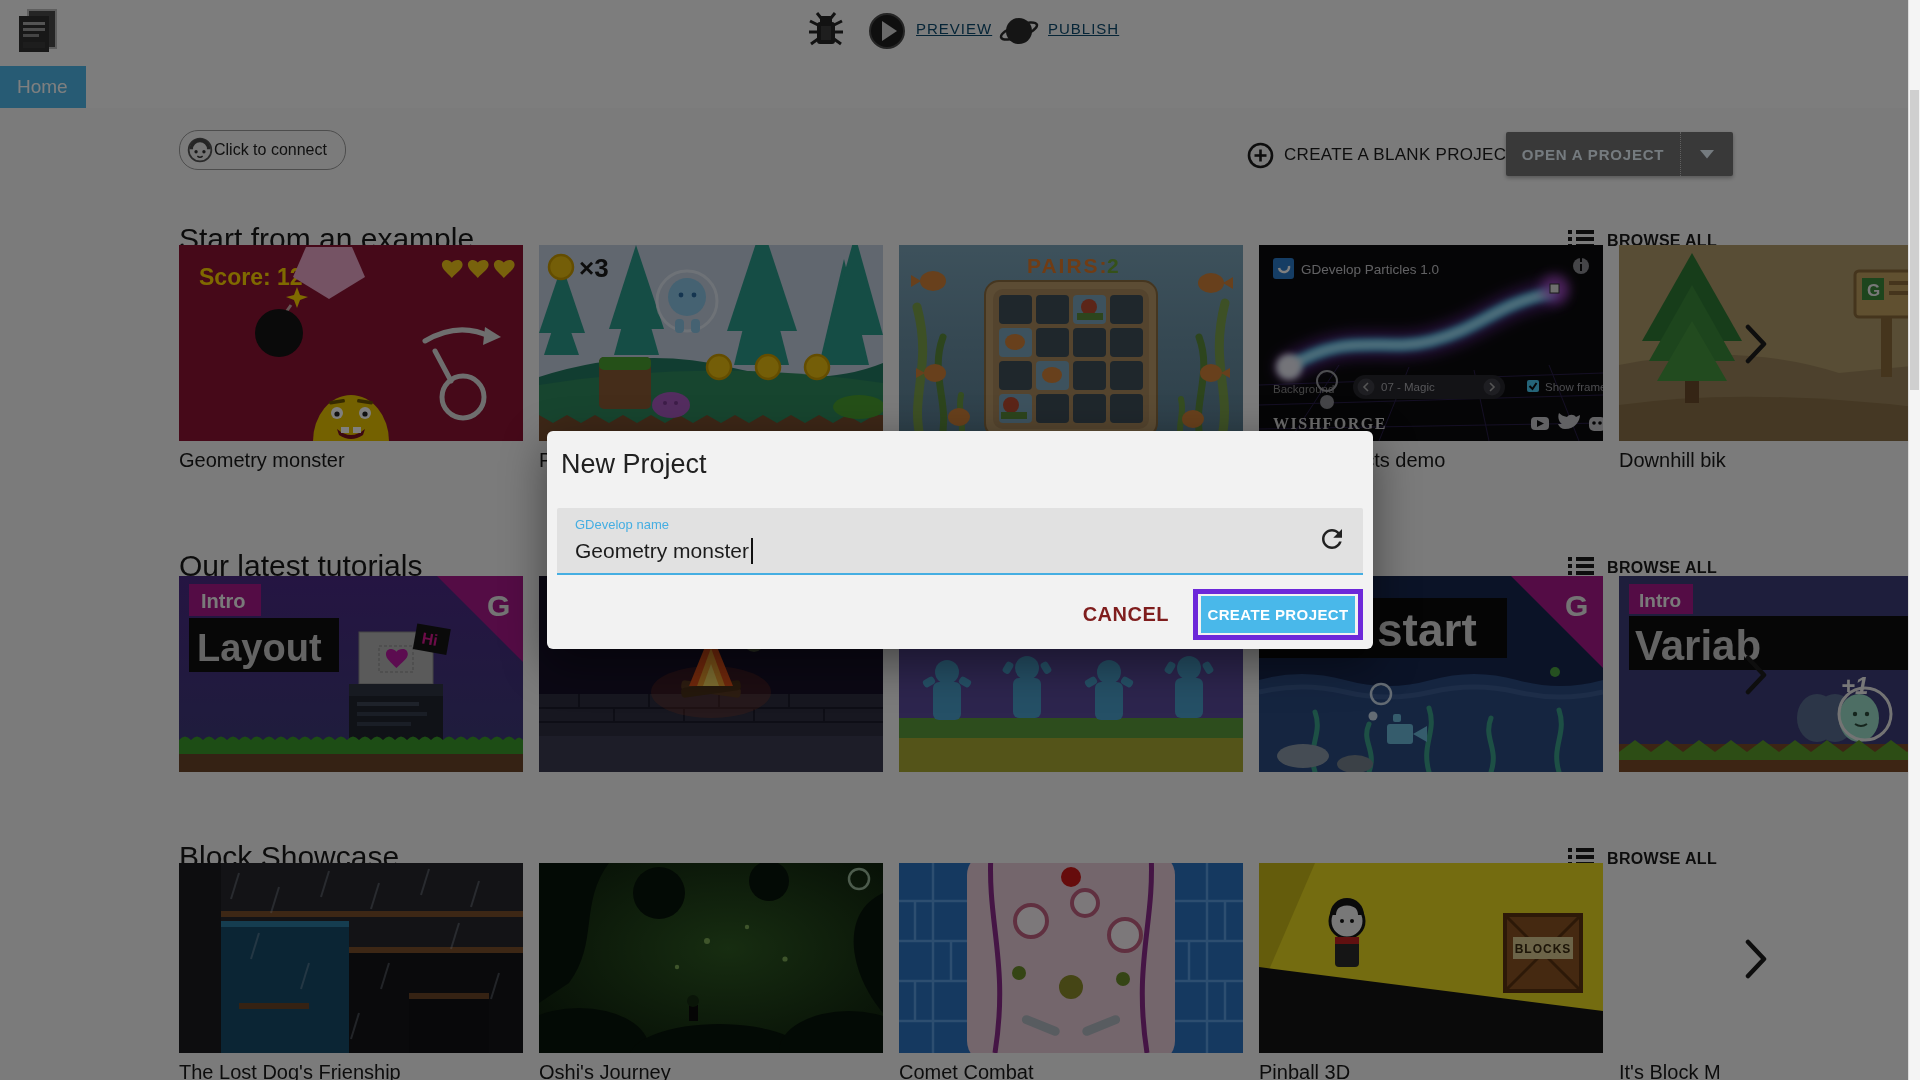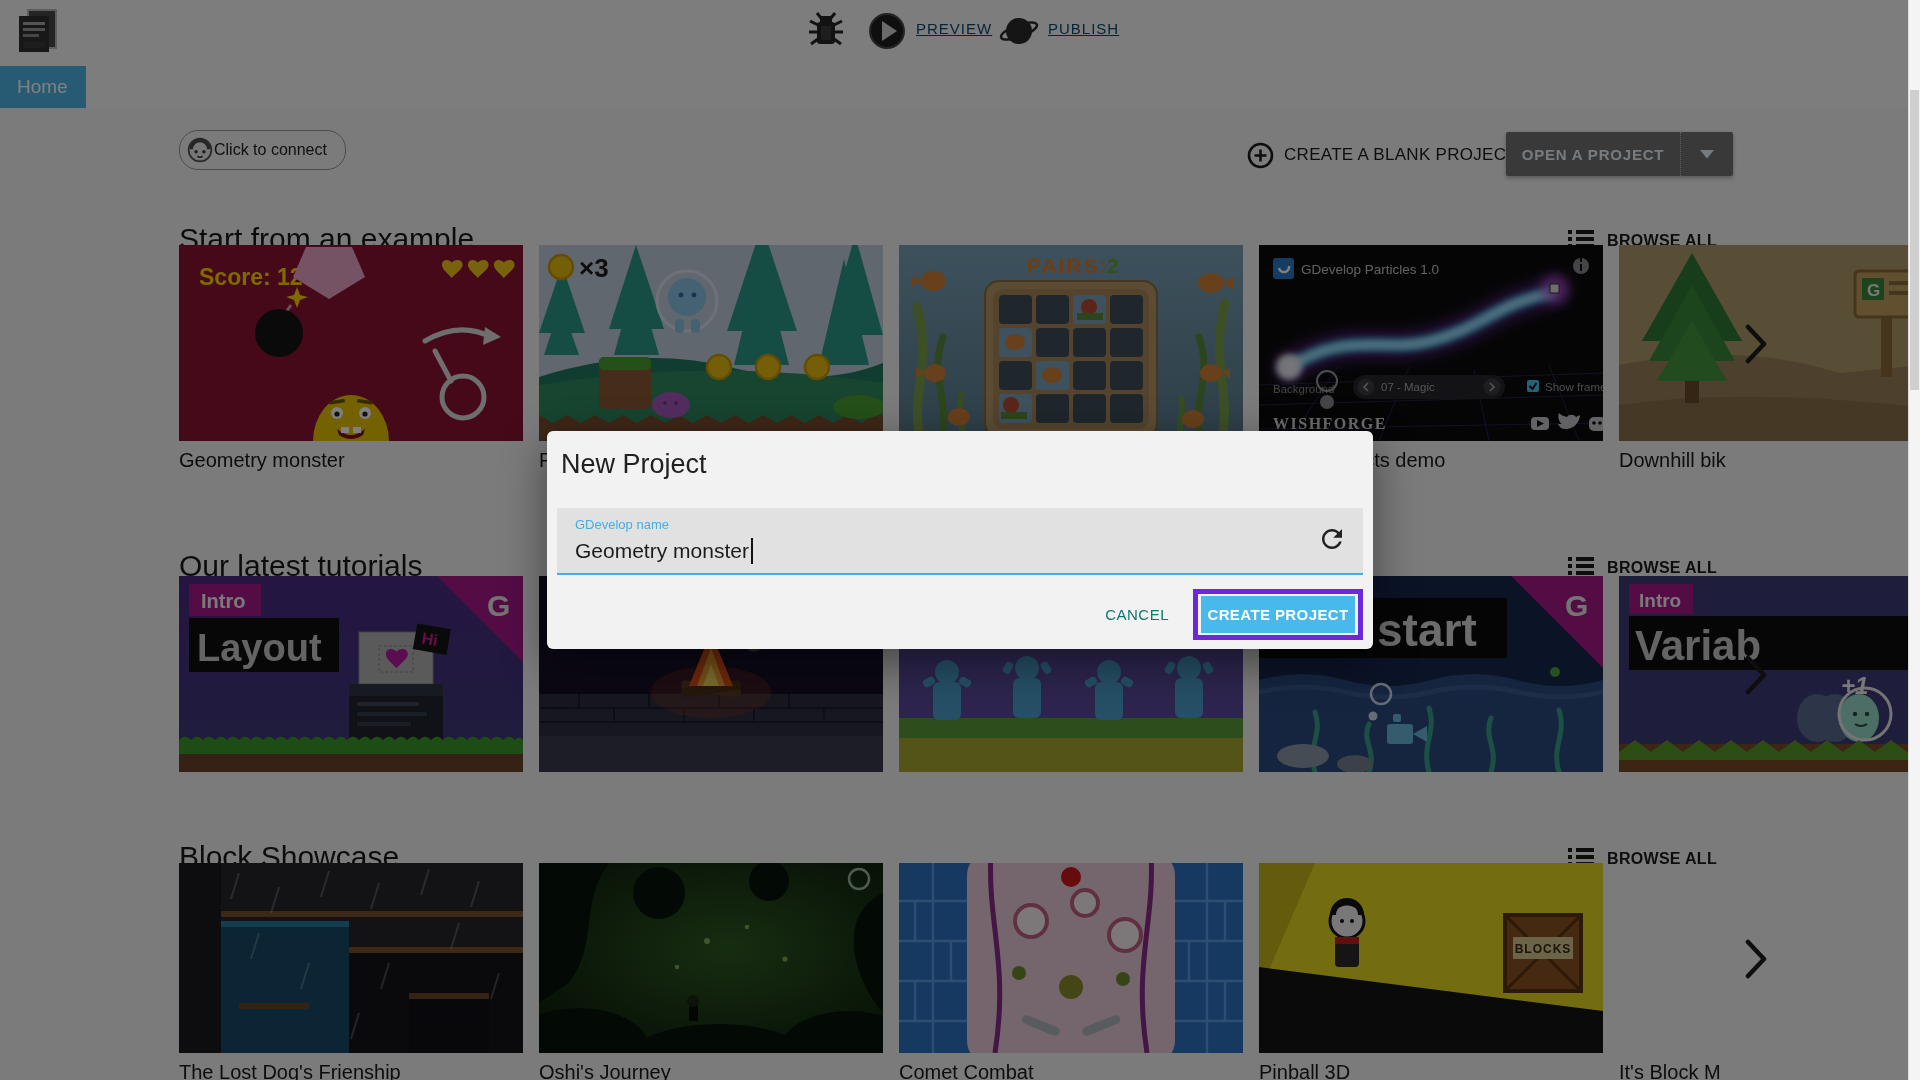--- a/index.html
+++ b/index.html
@@ -39,21 +39,21 @@
   #dialog{position:absolute;left:547px;top:431px;width:826px;height:218px;background:#f2f2f2;border-radius:6px;
           box-shadow:0 14px 45px rgba(0,0,0,.45);z-index:20;}
   #dialog .title{position:absolute;left:14px;top:18px;font-size:27px;color:#212121;}
   #field{position:absolute;left:10px;right:10px;top:77px;height:65px;background:#e1e1e1;
          border-bottom:2px solid #45aee2;border-radius:2px 2px 0 0;cursor:text;}
   #field .label{position:absolute;left:18px;top:9px;font-size:13px;color:#45aee2;}
   #field .value{position:absolute;left:18px;top:30px;font-size:21px;color:#1c1c1c;display:flex;align-items:center;}
   #field .caret{display:inline-block;width:2px;height:26px;background:#111;margin-left:2px;}
   #field .refresh{position:absolute;right:16px;top:16px;width:30px;height:30px;cursor:pointer;}
   #dlg-actions{position:absolute;right:10px;top:158px;display:flex;align-items:center;gap:16px;}
-  #cancel-btn{font-size:15px;font-weight:normal;color:#0f766e;letter-spacing:.5px;padding:8px 8px;cursor:pointer;}
+  #cancel-btn{font-size:20px;font-weight:bold;color:#7f1d1d;letter-spacing:.5px;padding:8px 8px;cursor:pointer;}
   #annot{border:5px solid #6d28d9;padding:2px 3px;}
   #create-btn{width:154px;height:37px;background:#49b8ea;color:#fff;font-size:15px;font-weight:bold;
               letter-spacing:.4px;display:flex;align-items:center;justify-content:center;cursor:pointer;}
   
   #scrollbar{position:absolute;right:0;top:0;width:11px;height:1080px;background:#f4f4f4;
              border-left:1px solid #ddd;z-index:30;}
   #scroll-thumb{position:absolute;right:1px;top:90px;width:9px;height:300px;background:#cfcfcf;}
 </style>
 </head>
 <body>

